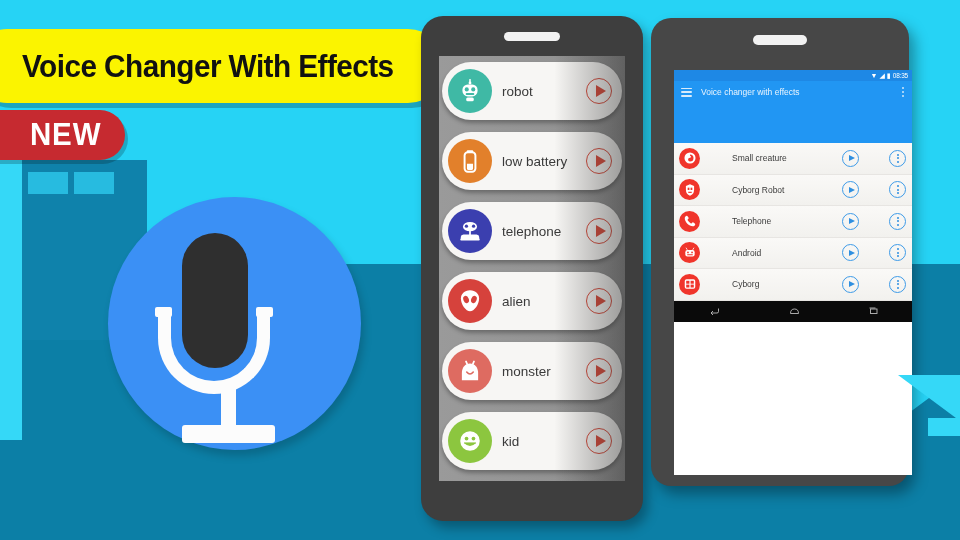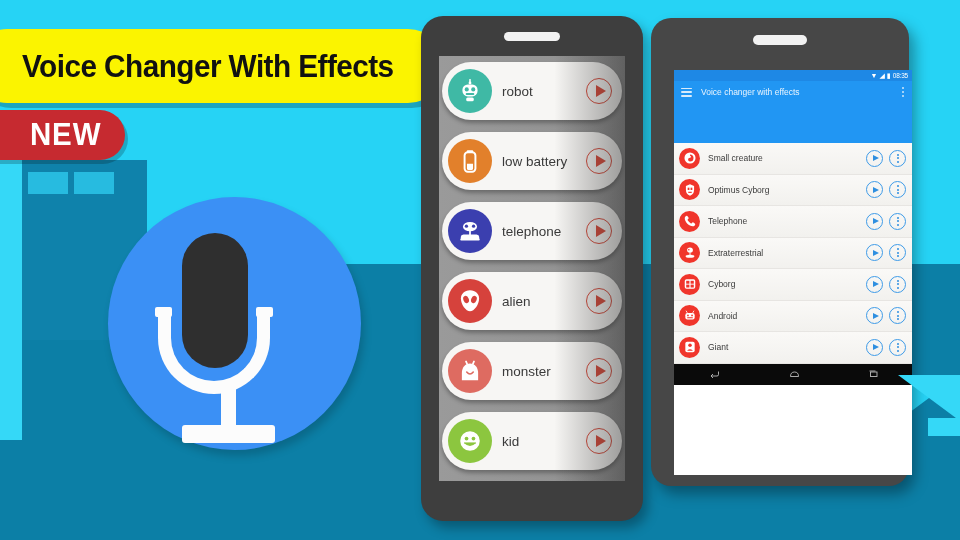--- a/index.html
+++ b/index.html
@@ -103,21 +103,21 @@
   .sb-time{font-size:6.5px;color:#fff;letter-spacing:-.2px;font-family:"Liberation Sans",sans-serif;}
   .appbar{height:22px;background:#2196F3;display:flex;align-items:center;padding:0 7px;}
   .hamburger{width:11px;height:9px;display:flex;flex-direction:column;justify-content:space-between;flex:0 0 auto;}
   .hamburger i{display:block;height:1.6px;background:#D9ECFB;border-radius:1px;}
   .appbar-title{flex:1;margin-left:9px;font-size:8.5px;color:#E8F4FE;font-family:"Liberation Sans",sans-serif;white-space:nowrap;}
   .kebab{width:3px;display:flex;flex-direction:column;gap:1.5px;flex:0 0 auto;}
   .kebab i{width:2.4px;height:2.4px;border-radius:50%;background:#CFE6FA;display:block;}
   .appbar-fill{height:40px;background:#2196F3;}
   .p2-list{background:#F6F5F3;}
   .p2-row{height:30.5px;display:flex;align-items:center;border-bottom:1px solid #E7E5E2;
-    background:linear-gradient(180deg,#FAF9F7 0%,#F2F1EE 100%);}
+    background:linear-gradient(180deg,#FAF9F7 0%,#F2F1EE 100%);gap:24px;}
   .p2-ico{width:21px;height:21px;border-radius:50%;background:#F0352B;margin-left:5px;flex:0 0 auto;
     display:flex;align-items:center;justify-content:center;color:#fff;}
   .p2-label{flex:1;margin-left:8px;font-size:8.5px;color:#3b3b3b;font-family:"Liberation Sans",sans-serif;}
   .p2-play{width:15px;height:15px;border-radius:50%;border:1.2px solid #3E9BE8;flex:0 0 auto;
     display:flex;align-items:center;justify-content:center;}
   .p2-play i{display:block;width:0;height:0;border-left:6px solid #2F8FE0;
     border-top:3.6px solid transparent;border-bottom:3.6px solid transparent;margin-left:2px;}
   .p2-more{width:15px;height:15px;border-radius:50%;border:1.2px solid #3E9BE8;margin:0 6px 0 6px;flex:0 0 auto;
     display:flex;flex-direction:column;align-items:center;justify-content:center;gap:1.4px;}
   .p2-more i{width:2px;height:2px;border-radius:50%;background:#2F8FE0;display:block;}
@@ -303,21 +303,21 @@
 
         <div class="p2-row">
           <div class="p2-ico">
             <svg width="14" height="14" viewBox="0 0 24 24" fill="#fff">
                 <path d="M5 5 L12 2 L19 5 L19 11 Q19 19 12 22 Q5 19 5 11 Z"></path>
                 <rect x="8" y="8" width="3" height="4" fill="#F0352B"></rect>
                 <rect x="13" y="8" width="3" height="4" fill="#F0352B"></rect>
                 <rect x="9" y="15" width="6" height="2" fill="#F0352B"></rect>
               </svg>
           </div>
-          <div class="p2-label">Optimus Cyborg</div>
+          <div class="p2-label">Cyborg Robot</div>
           <div class="p2-play">
               <i></i>
             </div>
           <div class="p2-more">
               <i></i>
               <i></i>
               <i></i>
             </div>
         </div>
 
@@ -332,40 +332,42 @@
               <i></i>
             </div>
           <div class="p2-more">
               <i></i>
               <i></i>
               <i></i>
             </div>
         </div>
 
 
+
+
         <div class="p2-row">
           <div class="p2-ico">
             <svg width="14" height="14" viewBox="0 0 24 24" fill="#fff">
-                <ellipse cx="12" cy="7" rx="5" ry="4.5"></ellipse>
-                <circle cx="10" cy="6.5" r="1.4" fill="#F0352B"></circle>
-                <rect x="11.2" y="11" width="1.6" height="5"></rect>
-                <ellipse cx="12" cy="17.5" rx="7.5" ry="2.6"></ellipse>
+                <rect x="4" y="7" width="16" height="11" rx="3.5"></rect>
+                <circle cx="8.5" cy="11" r="1.5" fill="#F0352B"></circle>
+                <circle cx="15.5" cy="11" r="1.5" fill="#F0352B"></circle>
+                <rect x="7" y="14" width="10" height="2" rx="1" fill="#F0352B"></rect>
+                <path d="M7 6 L5.5 3.5 M17 6 L18.5 3.5" stroke="#fff" stroke-width="1.4" stroke-linecap="round"></path>
               </svg>
           </div>
-          <div class="p2-label">Extraterrestrial</div>
+          <div class="p2-label">Android</div>
           <div class="p2-play">
               <i></i>
             </div>
           <div class="p2-more">
               <i></i>
               <i></i>
               <i></i>
             </div>
         </div>
-
 
         <div class="p2-row">
           <div class="p2-ico">
             <svg width="14" height="14" viewBox="0 0 24 24" fill="#fff">
                 <rect x="3" y="4" width="18" height="16" rx="3"></rect>
                 <rect x="5.5" y="6.5" width="5.5" height="5" fill="#F0352B"></rect>
                 <rect x="13" y="6.5" width="5.5" height="5" fill="#F0352B"></rect>
                 <rect x="5.5" y="13" width="5.5" height="5" fill="#F0352B"></rect>
                 <rect x="13" y="13" width="5.5" height="5" fill="#F0352B"></rect>
               </svg>
@@ -374,60 +376,21 @@
           <div class="p2-play">
               <i></i>
             </div>
           <div class="p2-more">
               <i></i>
               <i></i>
               <i></i>
             </div>
         </div>
 
-        <div class="p2-row">
-          <div class="p2-ico">
-            <svg width="14" height="14" viewBox="0 0 24 24" fill="#fff">
-                <rect x="4" y="7" width="16" height="11" rx="3.5"></rect>
-                <circle cx="8.5" cy="11" r="1.5" fill="#F0352B"></circle>
-                <circle cx="15.5" cy="11" r="1.5" fill="#F0352B"></circle>
-                <rect x="7" y="14" width="10" height="2" rx="1" fill="#F0352B"></rect>
-                <path d="M7 6 L5.5 3.5 M17 6 L18.5 3.5" stroke="#fff" stroke-width="1.4" stroke-linecap="round"></path>
-              </svg>
-          </div>
-          <div class="p2-label">Android</div>
-          <div class="p2-play">
-              <i></i>
-            </div>
-          <div class="p2-more">
-              <i></i>
-              <i></i>
-              <i></i>
-            </div>
-        </div>
-
-
-        <div class="p2-row">
-          <div class="p2-ico">
-            <svg width="14" height="14" viewBox="0 0 24 24" fill="#fff">
-                <rect x="4" y="3" width="16" height="18" rx="3"></rect>
-                <circle cx="12" cy="9" r="3" fill="#F0352B"></circle>
-                <path d="M7 18.5 Q12 13.5 17 18.5 Z" fill="#F0352B"></path>
-              </svg>
-          </div>
-          <div class="p2-label">Giant</div>
-          <div class="p2-play">
-              <i></i>
-            </div>
-          <div class="p2-more">
-              <i></i>
-              <i></i>
-              <i></i>
-            </div>
-        </div>
+
 
       </div>
 
       <div class="navbar">
         <svg width="15" height="12" viewBox="0 0 24 24" fill="none" stroke="#DADADA" stroke-width="1.8">
             <path d="M20 7 L20 13 Q20 16 17 16 L5 16 M9 12 L5 16 L9 20"></path>
           </svg>
         <svg width="15" height="12" viewBox="0 0 24 24" fill="none" stroke="#DADADA" stroke-width="1.8">
             <path d="M4 17 Q4 8 12 8 Q20 8 20 17 Z"></path>
           </svg>

